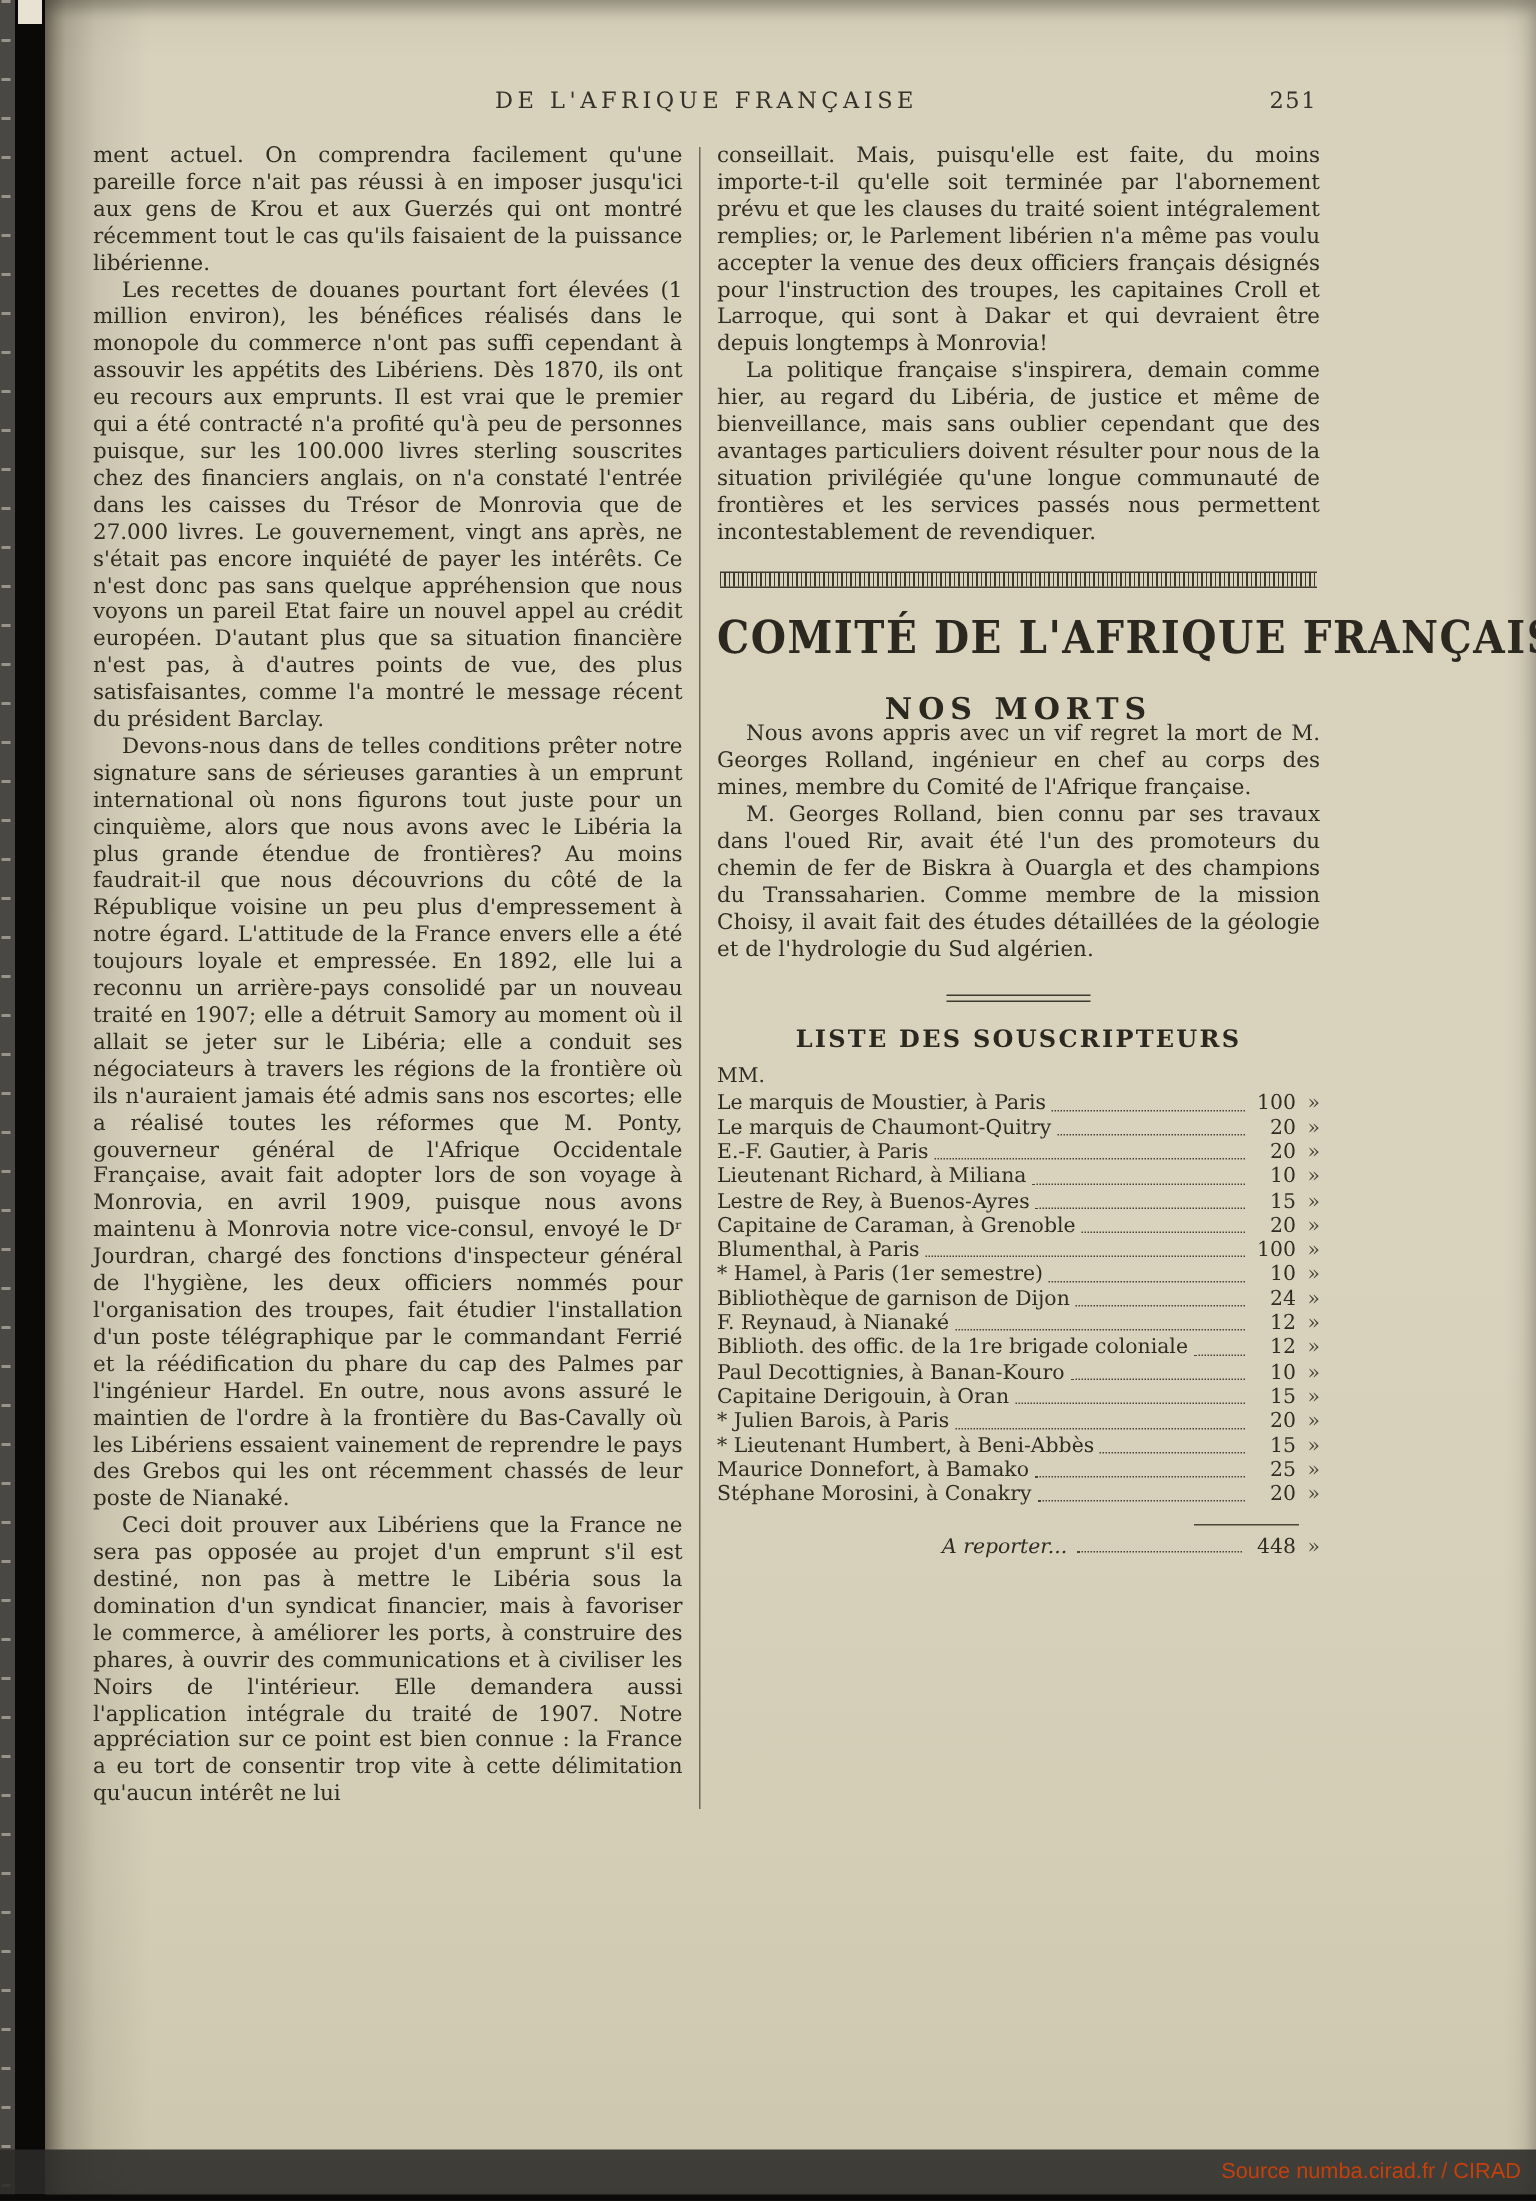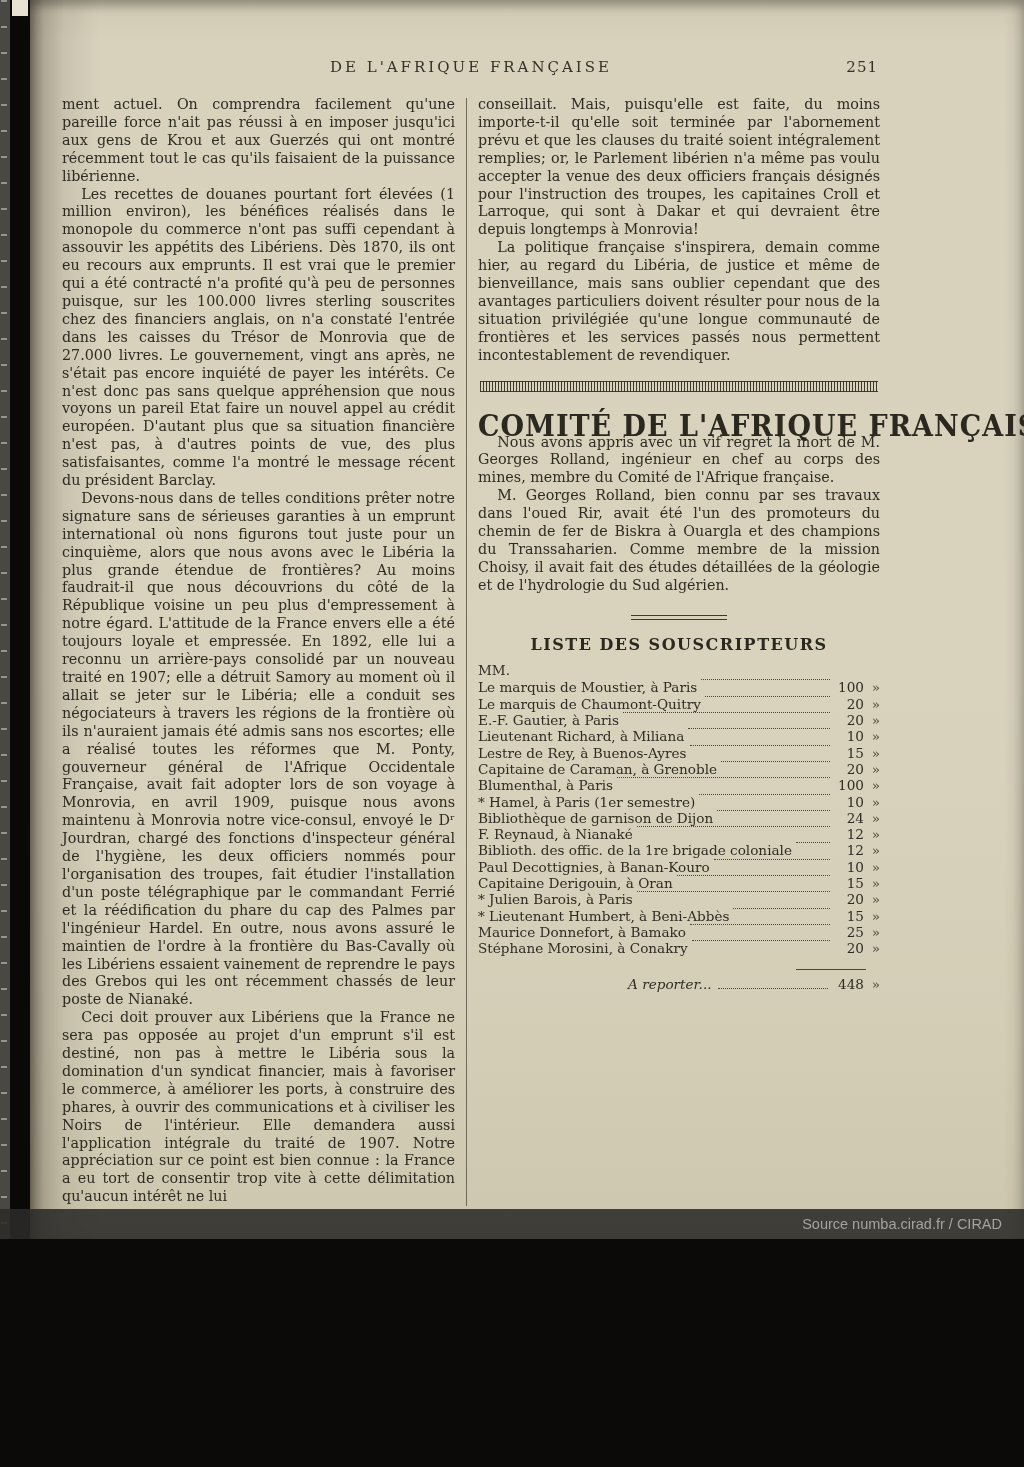--- a/index.html
+++ b/index.html
@@ -1,17 +1,17 @@
 <!DOCTYPE html>
 <html><head>
 <meta charset="utf-8">
 <style>
   html,body{margin:0;padding:0;background:#0b0a09;}
   .scan{
-    position:relative;width:1024px;height:1239px;overflow:hidden;
+    position:relative;width:1024px;height:1463px;overflow:hidden;
     background:#141210;
     font-family:"DejaVu Serif","Liberation Serif",serif;
     color:#2e2b23;
   }
   
   .edge-strip{
     position:absolute;left:0;top:0;width:10px;height:100%;
     background:#4a4844;
   }
   .edge-strip .ticks{
@@ -90,43 +90,43 @@
     width:96px;margin:20px auto 16px auto;height:3px;
     border-top:1.5px solid #3c382e;border-bottom:1px solid #3c382e;
   }
   .subs-title{
     margin:0 0 8px 0;text-align:center;
     font-size:16px;font-weight:700;letter-spacing:1.5px;color:#2b2820;
   }
   .mm-label{font-size:13.5px;margin:2px 0 3px 0;text-indent:0;}
   
   .subs-list{font-size:13.6px;line-height:16.3px;}
-  .sub-row{display:flex;align-items:flex-start;}
+  .sub-row{display:flex;align-items:flex-end;}
   .sub-name{white-space:nowrap;}
   .leader{
     flex:1;margin:0 4px 3px 4px;
     border-bottom:1.6px dotted #4a4536;min-width:12px;
   }
   .sub-amt{width:30px;text-align:right;}
   .sub-unit{width:16px;text-align:right;color:#4a463a;}
   .sum-rule{width:70px;height:1px;background:#4a4538;margin:12px 14px 0 auto;}
   .total-row{
     display:flex;align-items:baseline;font-size:13.6px;margin-top:6px;
   }
   .total-label{margin-left:150px;font-style:italic;}
   .total-leader{flex:1;margin:0 6px 3px 6px;border-bottom:1.6px dotted #4a4536;}
   .total-amt{width:30px;text-align:right;}
   
   .source-bar{
     position:absolute;left:0;right:0;bottom:0;height:30px;
     background:rgba(43,42,40,.88);
     display:flex;align-items:center;justify-content:flex-end;
-    padding-right:22px;box-sizing:border-box;
+    padding-right:10px;box-sizing:border-box;
     font-family:"Liberation Sans","DejaVu Sans",sans-serif;
-    font-size:14.5px;color:#a3a3a3;
+    font-size:14.5px;color:#c2410c;
   }
 </style>
 </head>
 <body>
 
 <div class="scan">
 
   <div class="edge-strip">
     <div class="ticks"></div>
   </div>
@@ -160,20 +160,21 @@
         <div>
 
             <p>conseillait. Mais, puisqu'elle est faite, du moins importe-t-il qu'elle soit terminée par l'abornement prévu et que les clauses du traité soient intégralement remplies; or, le Parlement libérien n'a même pas voulu accepter la venue des deux officiers français désignés pour l'instruction des troupes, les capitaines Croll et Larroque, qui sont à Dakar et qui devraient être depuis longtemps à Monrovia!</p>
 
             <p>La politique française s'inspirera, demain comme hier, au regard du Libéria, de justice et même de bienveillance, mais sans oublier cependant que des avantages particuliers doivent résulter pour nous de la situation privilégiée qu'une longue communauté de frontières et les services passés nous permettent incontestablement de revendiquer.</p>
           </div>
 
         <div class="deco-rule"></div>
 
         <h1 class="comite-title">COMITÉ DE L'AFRIQUE FRANÇAISE</h1>
+        <h2 class="nos-morts">NOS MORTS</h2>
 
         <div class="comite-paras">
 
             <p>Nous avons appris avec un vif regret la mort de M. Georges Rolland, ingénieur en chef au corps des mines, membre du Comité de l'Afrique française.</p>
 
             <p>M. Georges Rolland, bien connu par ses travaux dans l'oued Rir, avait été l'un des promoteurs du chemin de fer de Biskra à Ouargla et des champions du Transsaharien. Comme membre de la mission Choisy, il avait fait des études détaillées de la géologie et de l'hydrologie du Sud algérien.</p>
 
           </div>
 
         <div class="small-divider"></div>

